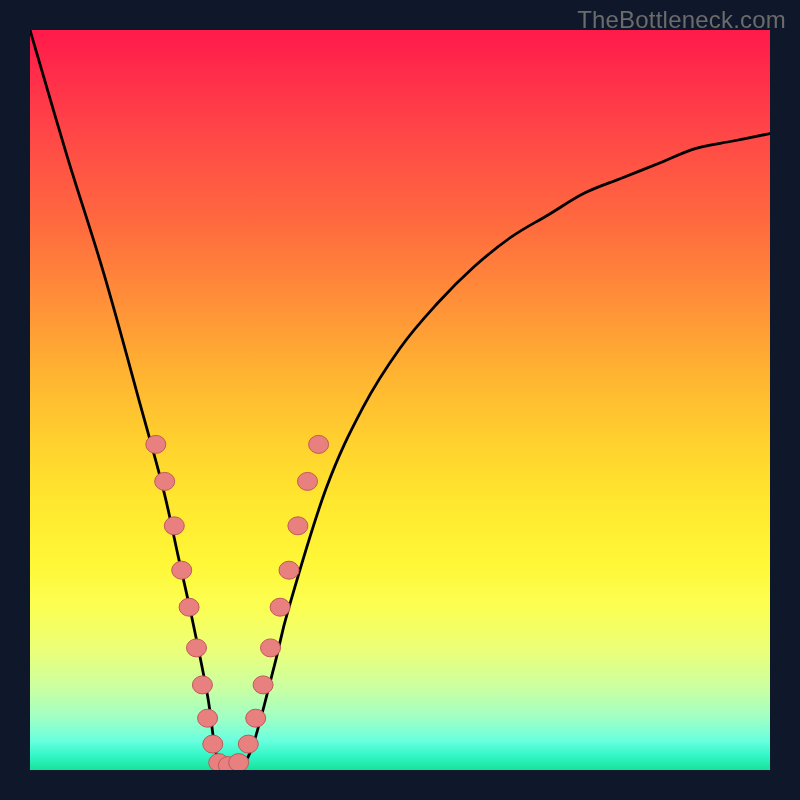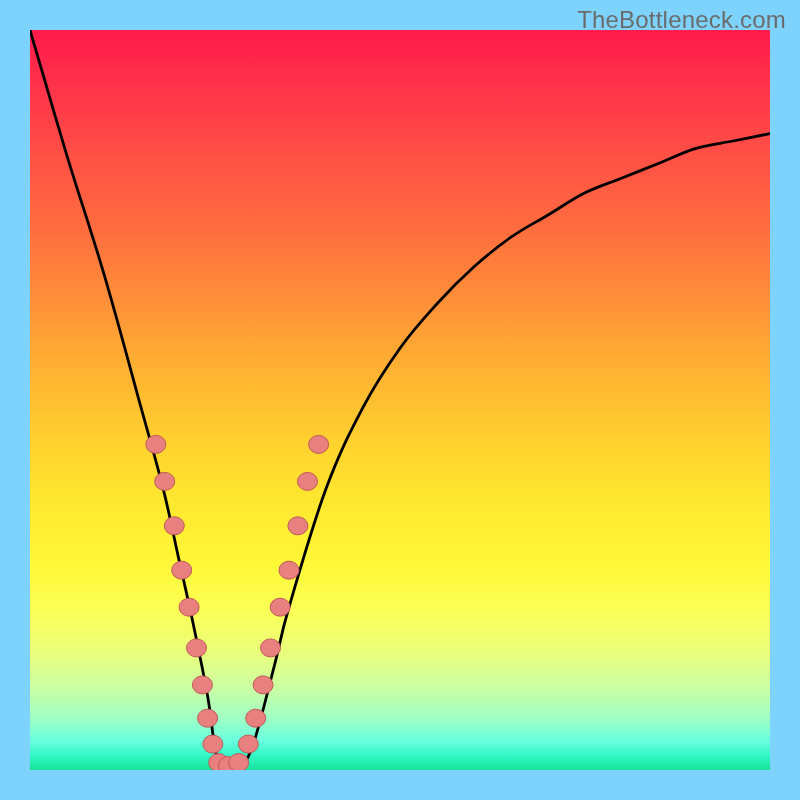--- a/index.html
+++ b/index.html
@@ -8,21 +8,21 @@
     width: 800px;
     height: 800px;
     background: #000;
     overflow: hidden;
     font-family: Arial, Helvetica, sans-serif;
   }
   .stage {
     position: relative;
     width: 800px;
     height: 800px;
-    background: #7dd3fc;
+    background: #0f172a;
   }
   .watermark {
     position: absolute;
     top: 6px;
     right: 14px;
     color: #6b6b6b;
     font-size: 24px;
     font-weight: 500;
     letter-spacing: 0.2px;
     z-index: 5;

